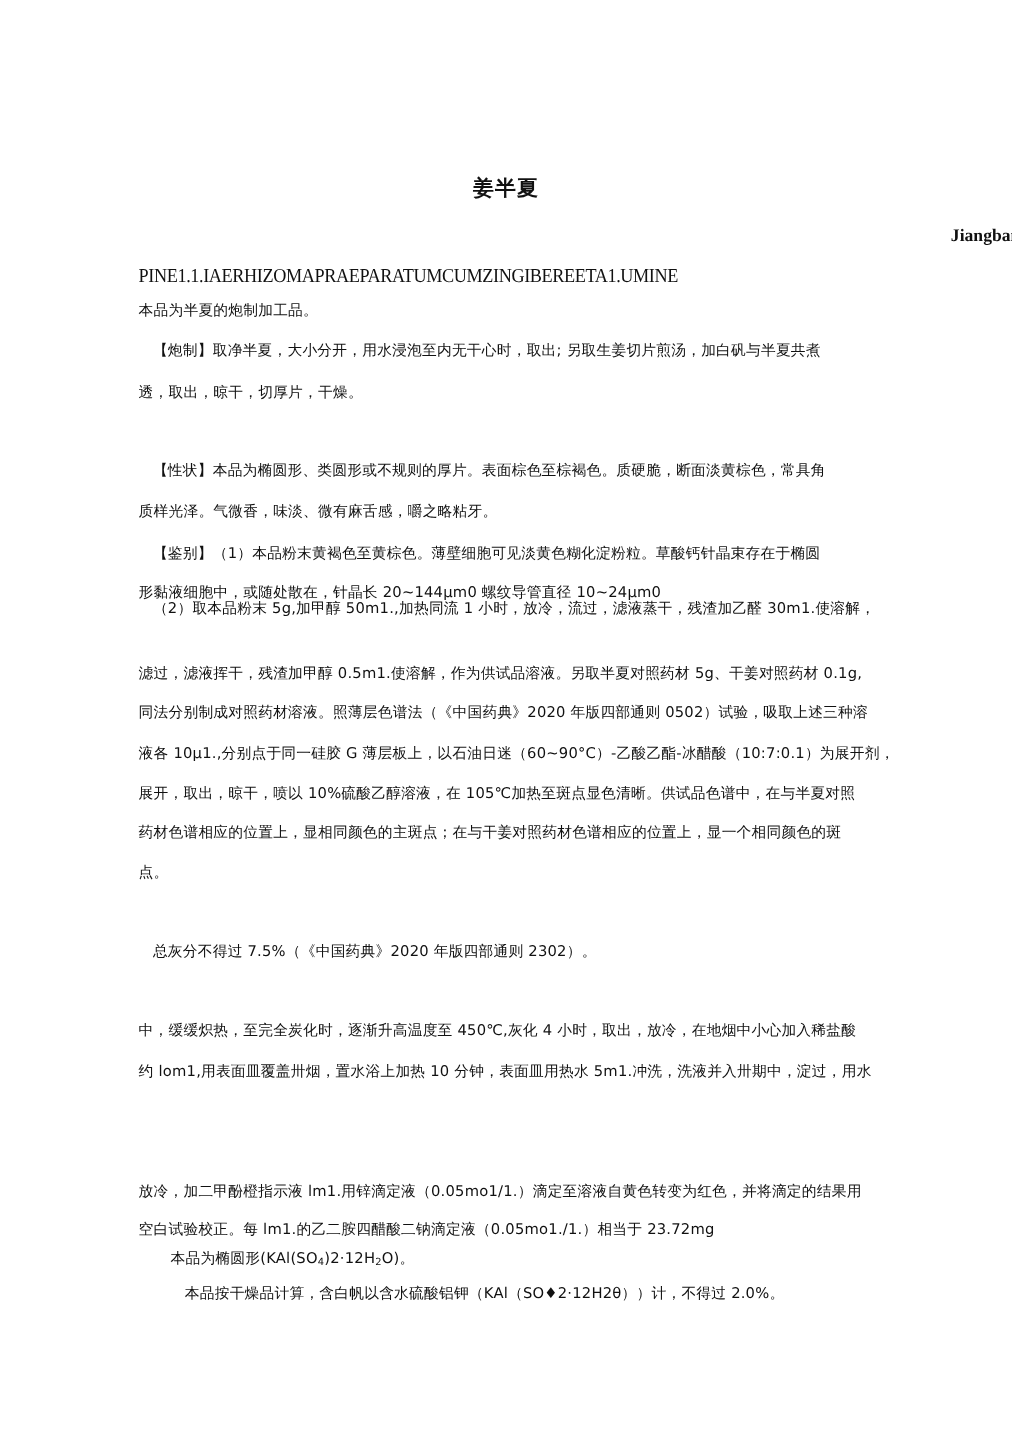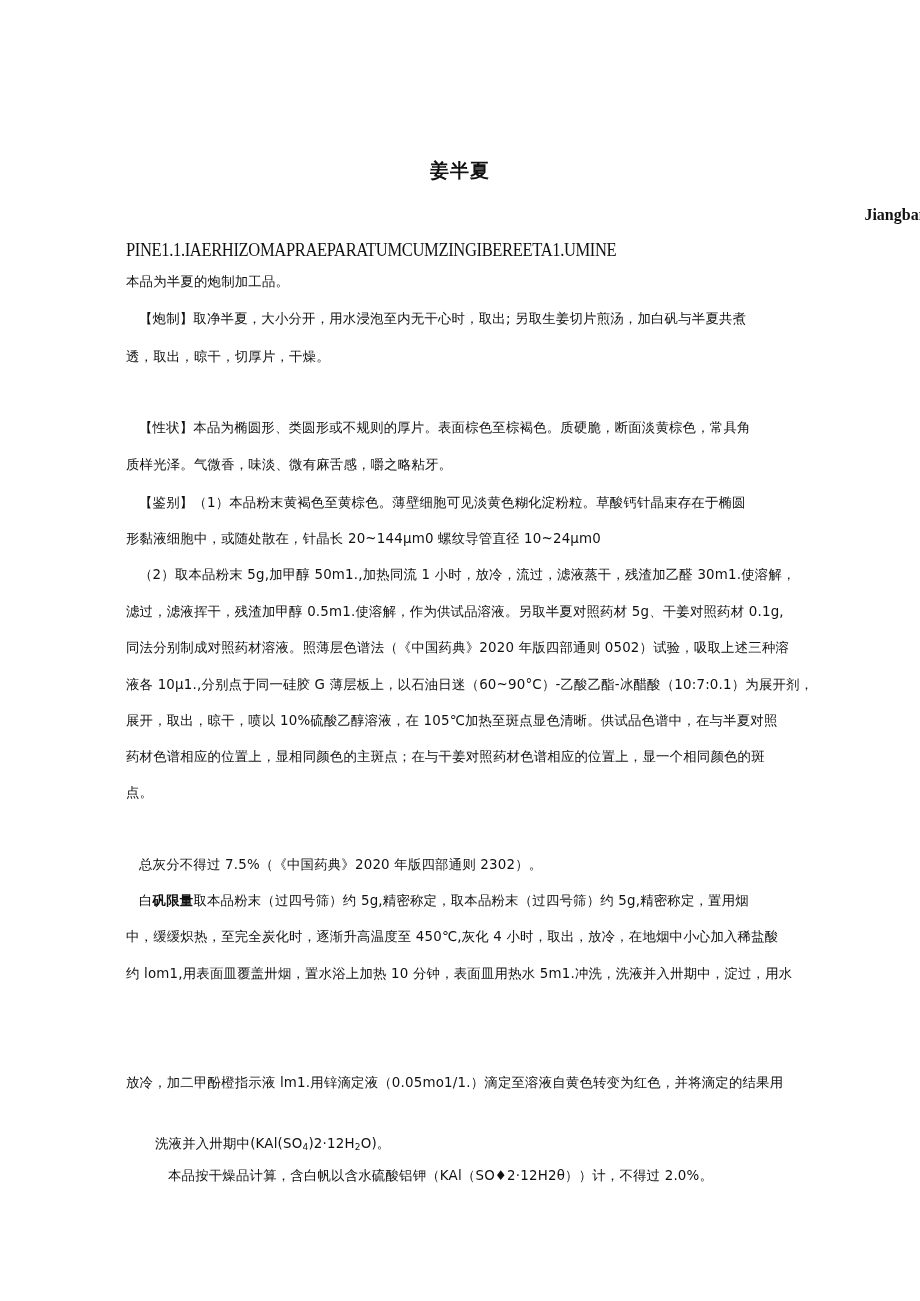--- a/index.html
+++ b/index.html
@@ -43,35 +43,33 @@
 
   <div class="line ind" style="top:274px">【炮制】取净半夏，大小分开，用水浸泡至内无干心时，取出; 另取生姜切片煎汤，加白矾与半夏共煮</div>
   <div class="line" style="top:312px">透，取出，晾干，切厚片，干燥。</div>
 
   <div class="line ind" style="top:383px">【性状】本品为椭圆形、类圆形或不规则的厚片。表面棕色至棕褐色。质硬脆，断面淡黄棕色，常具角</div>
   <div class="line" style="top:420px">质样光泽。气微香，味淡、微有麻舌感，嚼之略粘牙。</div>
 
   <div class="line ind" style="top:458px">【鉴别】（1）本品粉末黄褐色至黄棕色。薄壁细胞可见淡黄色糊化淀粉粒。草酸钙针晶束存在于椭圆</div>
   <div class="line" style="top:494px">形黏液细胞中，或随处散在，针晶长 20~144μm0 螺纹导管直径 10~24μm0</div>
 
-  <div class="line ind" style="top:530px">（2）取本品粉末 5g,加甲醇 50m1.,加热同流 1 小时，放冷，流过，滤液蒸干，残渣加乙醛 30m1.使溶解，</div>
+  <div class="line ind" style="top:508px">（2）取本品粉末 5g,加甲醇 50m1.,加热同流 1 小时，放冷，流过，滤液蒸干，残渣加乙醛 30m1.使溶解，</div>
   <div class="line" style="top:567px">滤过，滤液挥干，残渣加甲醇 0.5m1.使溶解，作为供试品溶液。另取半夏对照药材 5g、干姜对照药材 0.1g,</div>
   <div class="line" style="top:603px">同法分别制成对照药材溶液。照薄层色谱法（《中国药典》2020 年版四部通则 0502）试验，吸取上述三种溶</div>
   <div class="line" style="top:640px">液各 10μ1.,分别点于同一硅胶 G 薄层板上，以石油日迷（60~90°C）-乙酸乙酯-冰醋酸（10:7:0.1）为展开剂，</div>
   <div class="line" style="top:676px">展开，取出，晾干，喷以 10%硫酸乙醇溶液，在 105℃加热至斑点显色清晰。供试品色谱中，在与半夏对照</div>
   <div class="line" style="top:712px">药材色谱相应的位置上，显相同颜色的主斑点；在与干姜对照药材色谱相应的位置上，显一个相同颜色的斑</div>
   <div class="line" style="top:748px">点。</div>
 
   <div class="line ind" style="top:820px">总灰分不得过 7.5%（《中国药典》2020 年版四部通则 2302）。</div>
 
-  <div class="line ind" style="top:856px">
-    <span>白</span><span class="b">矾限量</span><span>取本品粉末（过四号筛）约 5g,精密称定，取本品粉末（过四号筛）约 5g,精密称定，置用烟</span>
-  </div>
   <div class="line" style="top:892px">中，缓缓炽热，至完全炭化时，逐渐升高温度至 450℃,灰化 4 小时，取出，放冷，在地烟中小心加入稀盐酸</div>
   <div class="line" style="top:929px">约 lom1,用表面皿覆盖卅烟，置水浴上加热 10 分钟，表面皿用热水 5m1.冲洗，洗液并入卅期中，淀过，用水</div>
   <div class="line" style="top:1038px">放冷，加二甲酚橙指示液 lm1.用锌滴定液（0.05mo1/1.）滴定至溶液自黄色转变为红色，并将滴定的结果用</div>
+  <div class="line" style="top:1073px">空白试验校正。每 lm1.的乙二胺四醋酸二钠滴定液（0.05mo1./1.）相当于 23.72mg</div>
 
   <div class="line ind2" style="top:1099px">
-    <span>洗液并入卅期中(KAl(SO</span><sub>4</sub><span>)2·12H</span><sub>2</sub><span>O)。</span>
+    <span>本品为椭圆形(KAl(SO</span><sub>4</sub><span>)2·12H</span><sub>2</sub><span>O)。</span>
   </div>
 
   <div class="line ind3" style="top:1131px">本品按干燥品计算，含白帆以含水硫酸铝钾（KAl（SO♦2·12H2θ））计，不得过 2.0%。</div>
 </div>
 
 </body></html>

